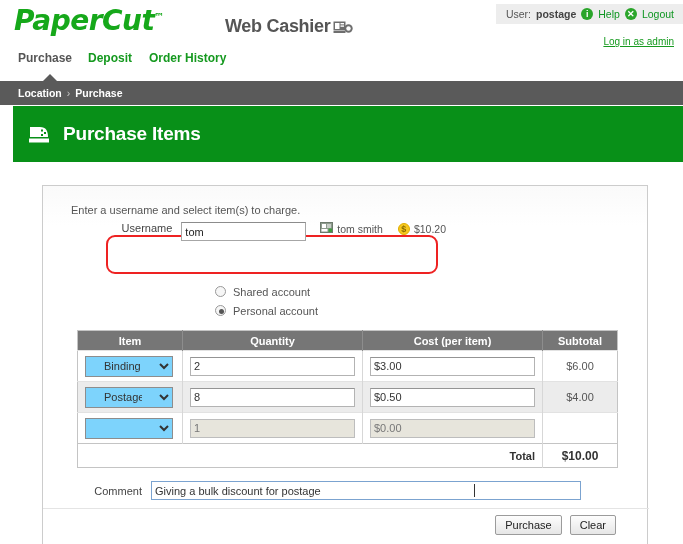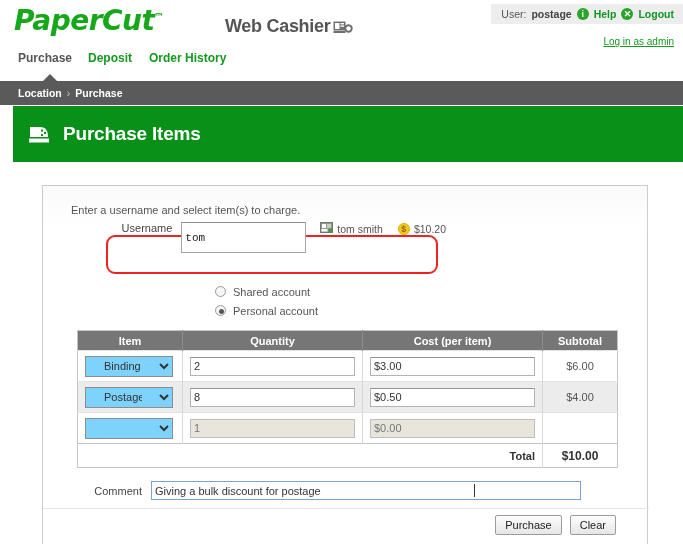--- a/index.html
+++ b/index.html
@@ -38,21 +38,21 @@
     position: absolute; right: 0; top: 4px;
     background: #ededed;
     padding: 4px 9px 4px 10px;
     font-size: 10.5px;
     color: #555;
     display: flex; align-items: center; gap: 5px;
     white-space: nowrap;
   }
   .userbar .uname { color: #444; font-weight: bold; }
   .userbar .ulabel { color: #555; font-weight: normal; }
-  .userbar a { color: #0f9622; text-decoration: none; font-weight: bold; }
+  .userbar a { color: #0f9622; text-decoration: none; font-weight: normal; }
   .circ-icon { display: inline-block; width: 12px; height: 12px; border-radius: 50%;
     background: #2aa52a; color: #fff; font-size: 9px; font-weight: bold;
     text-align: center; line-height: 12px; }
   .loginadmin {
     position: absolute; right: 9px; top: 36px;
     font-size: 10px; color: #169a1f; text-decoration: underline;
   }
 
   
   .nav { position: absolute; left: 0; top: 48px; height: 30px; width: 683px; }
@@ -111,23 +111,23 @@
   }
   .uname-row {
     position: absolute; left: 63px; top: 36px; width: 340px; height: 39px;
     display: flex; align-items: flex-start;
   }
   .uname-label {
     width: 76px; text-align: right; padding-right: 9px;
     font-size: 11px; color: #444;
   }
   .uname-input {
-    width: 125px; height: 31px;
+    width: 125px; height: 19px;
     border: 1px solid #a6a6a6; border-top-color: #8c8c8c;
-    background: #fff; font-family: Liberation Mono, monospace;
+    background: #fff; font-family: Liberation Sans, sans-serif;
     font-size: 11px; color: #222; padding: 1px 3px;
   }
   .uname-meta { display: flex; align-items: center; gap: 4px; margin-left: 14px;
     font-size: 10.5px; color: #555; white-space: nowrap; }
   .uname-meta .money { margin-left: 11px; display: flex; align-items: center; gap: 4px;
     color: #555; }
   .coin {
     display: inline-block; width: 12px; height: 12px; border-radius: 50%;
     background: #f7c81e; border: 1px solid #e0ad00;
     color: #8a6d00; font-size: 9px; font-weight: bold;

